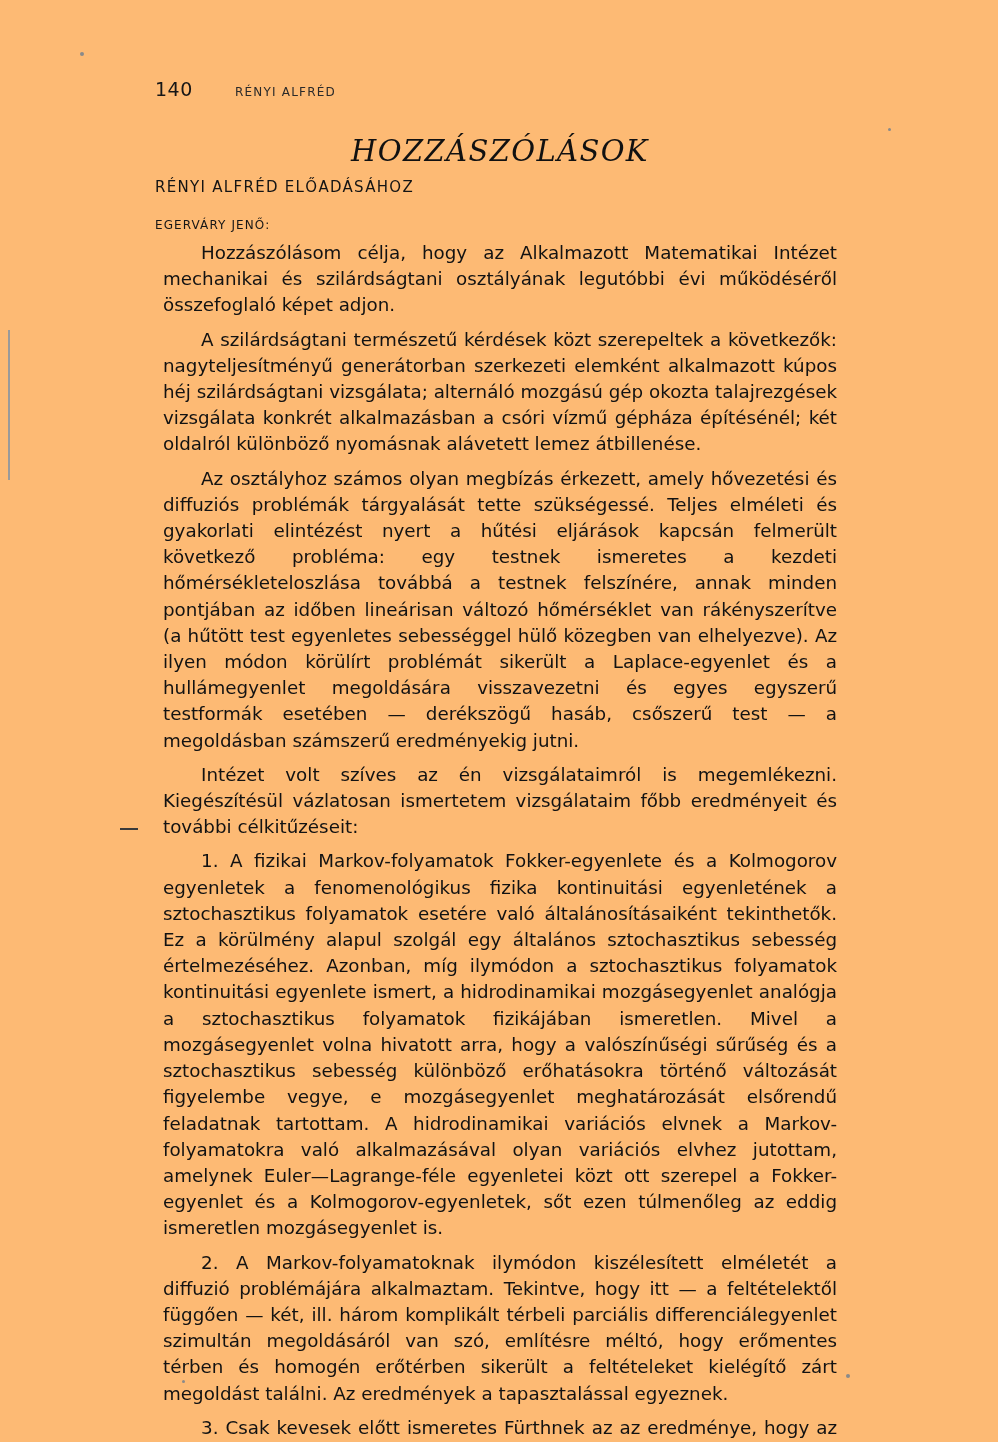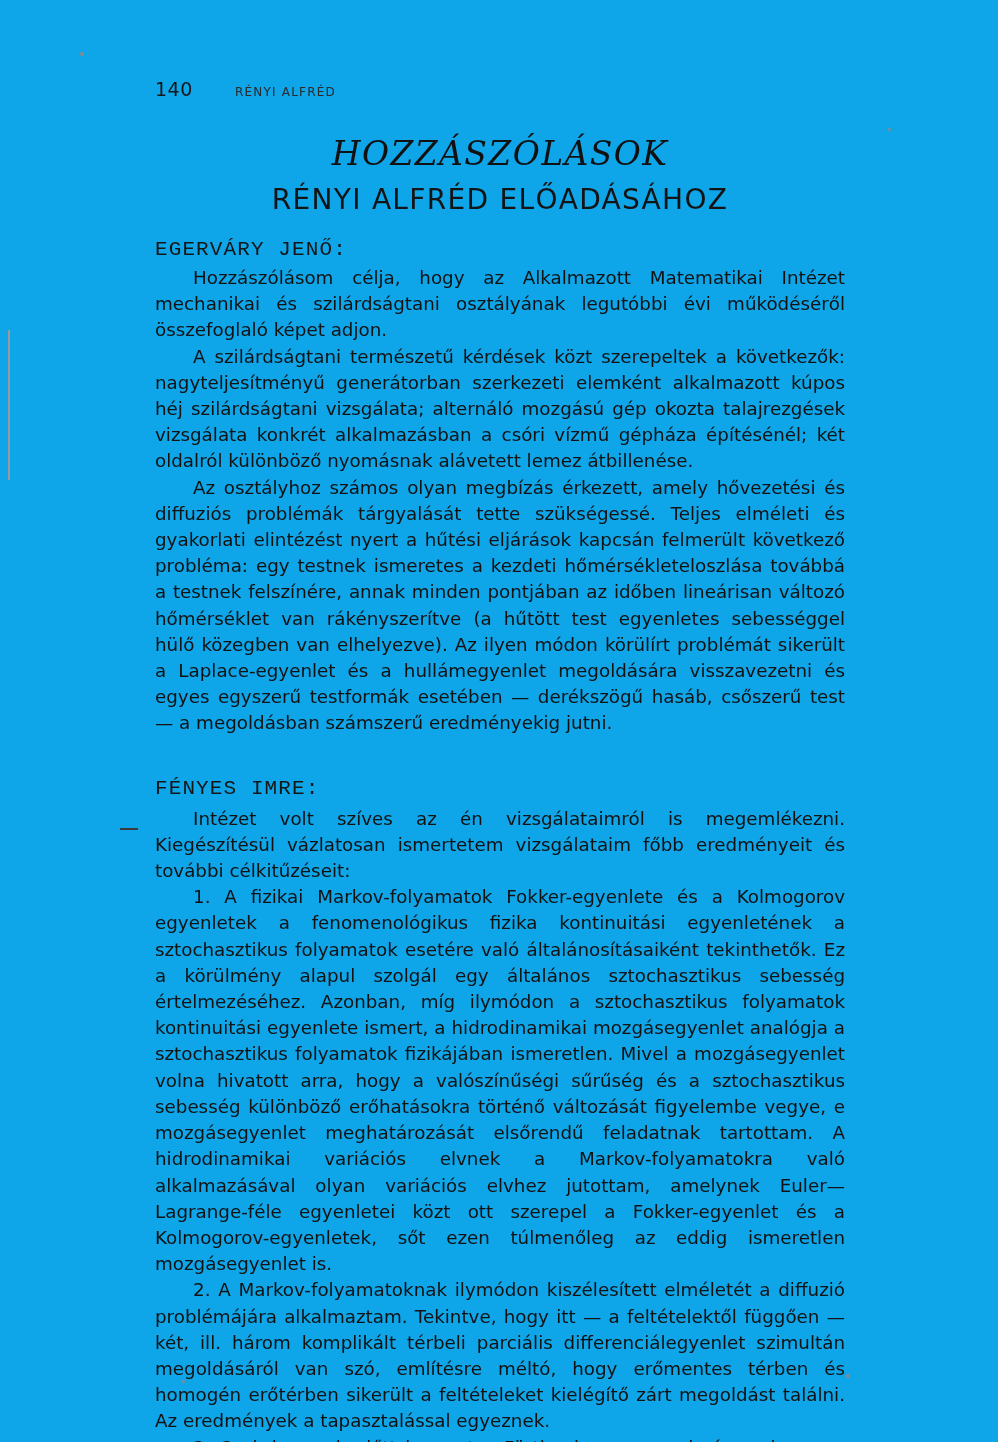--- a/index.html
+++ b/index.html
@@ -12,21 +12,21 @@
     height: 1442px;
     position: relative;
     font-family: "DejaVu Sans", sans-serif;
     color: #1a1a1a;
   }
   .page {
     position: absolute;
     left: 0; top: 0;
     width: 998px;
     height: 1442px;
-    background: #0ea5e9;
+    background: #fdba74;
     overflow: hidden;
   }
   .content {
     position: absolute;
     left: 155px;
     top: 78px;
     width: 690px;
   }
   .runhead {
     display: flex;
@@ -43,47 +43,46 @@
   .runtitle {
     font-size: 12px;
     letter-spacing: 1.2px;
     color: #2a2a2a;
     flex: 1;
   }
   .doc-title {
     text-align: center;
     font-family: "DejaVu Serif", serif;
     font-style: italic;
-    font-size: 33px;
+    font-size: 29px;
     letter-spacing: 1.4px;
     color: #111;
     margin: 0 0 10px 0;
     font-weight: 400;
   }
   .doc-subtitle {
-    text-align: center;
-    font-size: 28px;
+    text-align: left;
+    font-size: 15px;
     letter-spacing: 1.3px;
     color: #141414;
     margin: 0 0 22px 0;
     font-weight: 400;
   }
   .speaker {
-    font-size: 21px;
+    font-size: 12px;
     letter-spacing: 1.1px;
     color: #161616;
     margin: 0 0 4px 0;
-    font-family: Liberation Mono, monospace;
   }
   .speaker.second {
     margin-top: 40px;
     margin-bottom: 6px;
   }
   p.body {
-    margin: 0;
+    margin: 8px;
     font-size: 18.3px;
     line-height: 26.2px;
     text-align: justify;
     text-justify: inter-word;
     color: #121212;
     hyphens: manual;
   }
   p.body.indent {
     text-indent: 38px;
   }
@@ -127,21 +126,20 @@
     <h2 class="doc-subtitle">RÉNYI ALFRÉD ELŐADÁSÁHOZ</h2>
 
     <div>
       <div class="speaker">EGERVÁRY JENŐ:</div>
       <p class="body indent">Hozzászólásom célja, hogy az Alkalmazott Matematikai Intézet mechanikai és szilárdságtani osztályának legutóbbi évi működéséről összefoglaló képet adjon.</p>
       <p class="body indent">A szilárdságtani természetű kérdések közt szerepeltek a következők: nagyteljesítményű generátorban szerkezeti elemként alkalmazott kúpos héj szilárdságtani vizsgálata; alternáló mozgású gép okozta talajrezgések vizsgálata konkrét alkalmazásban a csóri vízmű gépháza építésénél; két oldalról különböző nyomásnak alávetett lemez átbillenése.</p>
       <p class="body indent">Az osztályhoz számos olyan megbízás érkezett, amely hővezetési és diffuziós problémák tárgyalását tette szükségessé. Teljes elméleti és gyakorlati elintézést nyert a hűtési eljárások kapcsán felmerült következő probléma: egy testnek ismeretes a kezdeti hőmérsékleteloszlása továbbá a testnek felszínére, annak minden pontjában az időben lineárisan változó hőmérséklet van rákényszerítve (a hűtött test egyenletes sebességgel hülő közegben van elhelyezve). Az ilyen módon körülírt problémát sikerült a Laplace-egyenlet és a hullámegyenlet megoldására visszavezetni és egyes egyszerű testformák esetében — derékszögű hasáb, csőszerű test — a megoldásban számszerű eredményekig jutni.</p>
     </div>
 
     <div>
-      <div class="speaker second">FÉNYES IMRE:</div>
       <p class="body indent">Intézet volt szíves az én vizsgálataimról is megemlékezni. Kiegészítésül vázlatosan ismertetem vizsgálataim főbb eredményeit és további célkitűzéseit:</p>
       <p class="body indent">1. A fizikai Markov-folyamatok Fokker-egyenlete és a Kolmogorov egyenletek a fenomenológikus fizika kontinuitási egyenletének a sztochasztikus folyamatok esetére való általánosításaiként tekinthetők. Ez a körülmény alapul szolgál egy általános sztochasztikus sebesség értelmezéséhez. Azonban, míg ilymódon a sztochasztikus folyamatok kontinuitási egyenlete ismert, a hidrodinamikai mozgásegyenlet analógja a sztochasztikus folyamatok fizikájában ismeretlen. Mivel a mozgásegyenlet volna hivatott arra, hogy a valószínűségi sűrűség és a sztochasztikus sebesség különböző erőhatásokra történő változását figyelembe vegye, e mozgásegyenlet meghatározását elsőrendű feladatnak tartottam. A hidrodinamikai variációs elvnek a Markov-folyamatokra való alkalmazásával olyan variációs elvhez jutottam, amelynek Euler—Lagrange-féle egyenletei közt ott szerepel a Fokker-egyenlet és a Kolmogorov-egyenletek, sőt ezen túlmenőleg az eddig ismeretlen mozgásegyenlet is.</p>
       <p class="body indent">2. A Markov-folyamatoknak ilymódon kiszélesített elméletét a diffuzió problémájára alkalmaztam. Tekintve, hogy itt — a feltételektől függően — két, ill. három komplikált térbeli parciális differenciálegyenlet szimultán megoldásáról van szó, említésre méltó, hogy erőmentes térben és homogén erőtérben sikerült a feltételeket kielégítő zárt megoldást találni. Az eredmények a tapasztalással egyeznek.</p>
       <p class="body indent">3. Csak kevesek előtt ismeretes <span class="it">Fürth</span>nek az az eredménye, hogy az erőmentes térben egyenes mentén mozgó Brown-részecske mozgására vonatkozólag szintén érvényes egy, a Heisenberg-félével formailag teljesen egyező, bizonytalansági reláció. Ismerve nek ezt az eredményét, felvetődött a</p>
     </div>
 
   </div>
 </div>
 
 </body></html>

